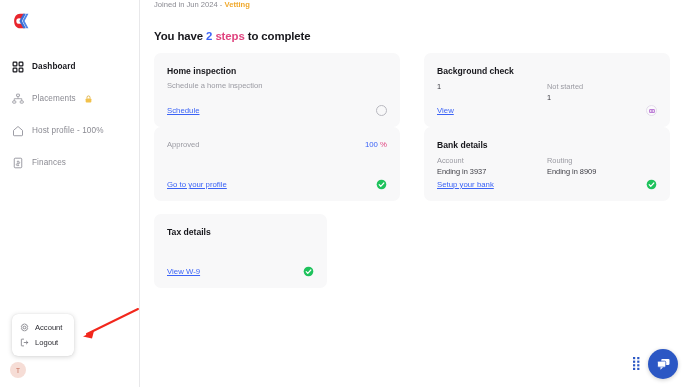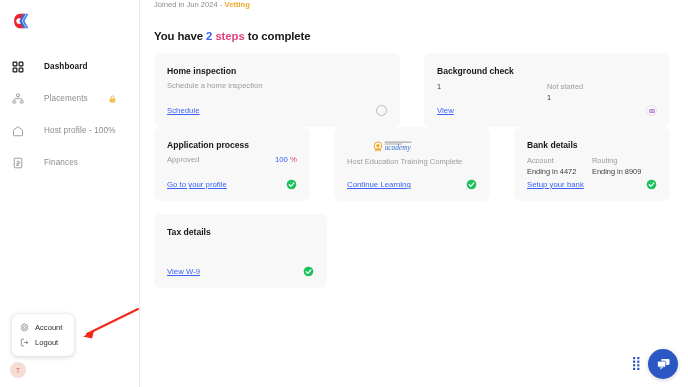--- a/index.html
+++ b/index.html
@@ -17,21 +17,21 @@
     border-right: 1px solid #e8e8ea;
     background: #fff;
     position: relative;
     flex: none;
   }
   .logo-wrap { padding: 10px 0 0 10px; height: 36px; }
   .logo { width: 22px; height: 22px; display:block; }
 
   .nav { margin-top: 20px; }
   .nav-item {
-    display: flex; align-items: center; gap: 20px;
+    display: flex; align-items: center; gap: 8px;
     height: 21px; padding: 0 0 0 12px; margin-bottom: 11px;
     color: #8a8a92; font-size: 8.2px; letter-spacing: .1px;
     cursor: pointer; white-space: nowrap;
   }
   .nav-item.active { color: #17171c; font-weight: bold; }
   .nav-icon { width: 12px; height: 12px; flex: none; display:block; }
   .lock-ico { width: 7px; height: 8px; display:inline-block; vertical-align:-1px; margin-left:1px;}
 
   
   .popup {
@@ -252,59 +252,40 @@
             </svg>
           </span>
         </div>
       </div>
     </div>
 
 
     <div class="grid">
 
       <div class="card">
-        <div class="card-title">Application process</div>
         <div style="display:flex;justify-content:space-between;align-items:baseline;">
           <span class="card-sub">Approved</span>
           <span style="font-size:7.8px;text-align:right;"><span class="num">100</span><span class="word"> %</span></span>
         </div>
         <div class="card-foot">
           <span class="link">Go to your profile</span>
           <svg class="check" viewBox="0 0 16 16">
             <circle cx="8" cy="8" r="7" fill="#1ec25c"></circle>
             <path d="M4.6 8.3 L6.9 10.6 L11.4 5.8" fill="none" stroke="#fff" stroke-width="1.7" stroke-linecap="round" stroke-linejoin="round"></path>
           </svg>
         </div>
       </div>
 
-      <div class="card">
-        <svg class="academy" viewBox="0 0 120 18">
-          <circle cx="9" cy="8.5" r="5.6" fill="none" stroke="#f0a92e" stroke-width="1.6"></circle>
-          <circle cx="9" cy="8.5" r="2.6" fill="#f0a92e"></circle>
-          <path d="M5.6 12.6 L4.2 17.4 L9 15.4 L13.8 17.4 L12.4 12.6" fill="#f0a92e"></path>
-          <rect x="19" y="2.4" width="40" height="1.6" fill="#9a9aa2"></rect>
-          <rect x="19" y="5.4" width="26" height="1.2" fill="#9a9aa2"></rect>
-          <text x="19" y="15.4" font-family="Liberation Serif, serif" font-size="11" font-style="italic" fill="#3b6fd4">academy</text>
-        </svg>
-        <div class="card-sub">Host Education Training Complete</div>
-        <div class="card-foot">
-          <span class="link">Continue Learning</span>
-          <svg class="check" viewBox="0 0 16 16">
-            <circle cx="8" cy="8" r="7" fill="#1ec25c"></circle>
-            <path d="M4.6 8.3 L6.9 10.6 L11.4 5.8" fill="none" stroke="#fff" stroke-width="1.7" stroke-linecap="round" stroke-linejoin="round"></path>
-          </svg>
-        </div>
-      </div>
 
       <div class="card">
         <div class="card-title">Bank details</div>
         <div class="cols">
           <div class="col">
             <div class="k">Account</div>
-            <div class="v">Ending in 4472</div>
+            <div class="v">Ending in 3937</div>
           </div>
           <div class="col">
             <div class="k">Routing</div>
             <div class="v">Ending in 8909</div>
           </div>
         </div>
         <div class="card-foot">
           <span class="link">Setup your bank</span>
           <svg class="check" viewBox="0 0 16 16">
             <circle cx="8" cy="8" r="7" fill="#1ec25c"></circle>

